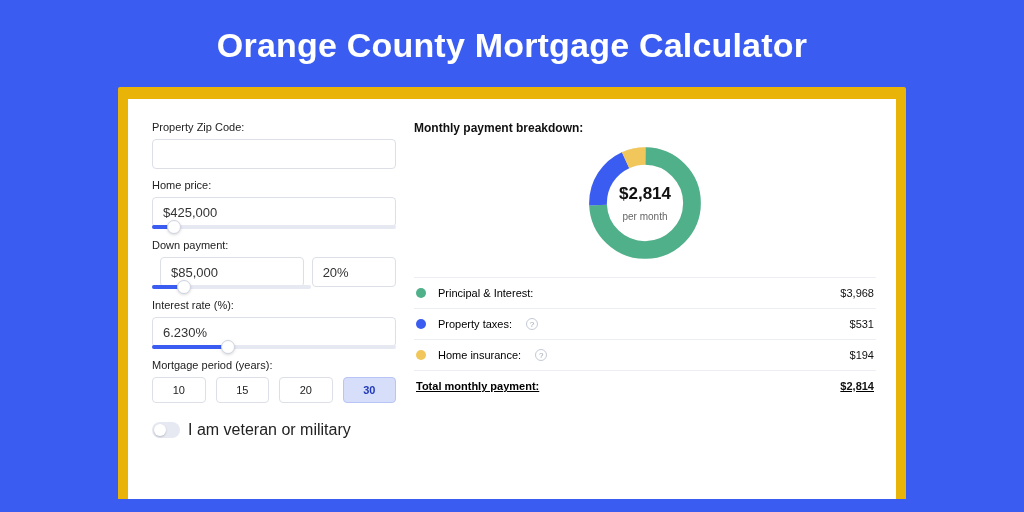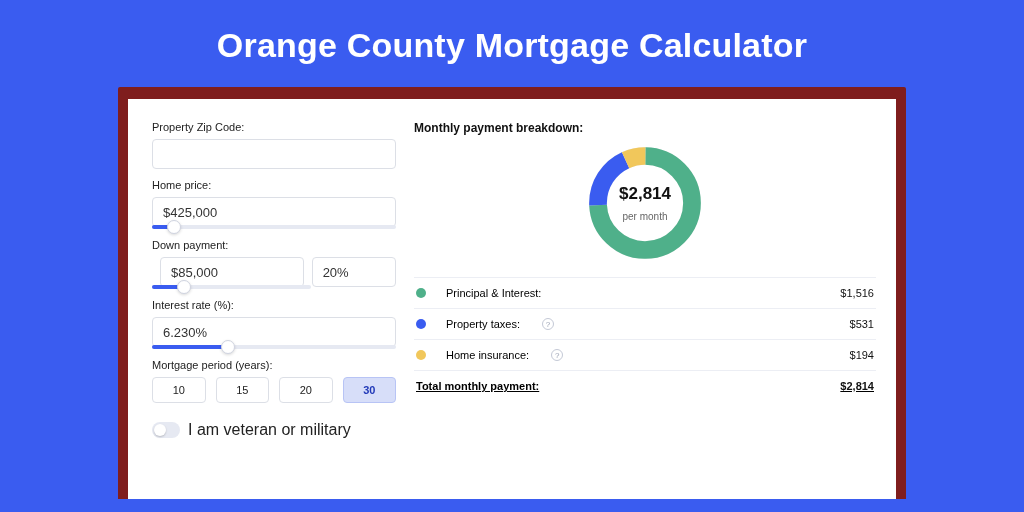--- a/index.html
+++ b/index.html
@@ -9,21 +9,21 @@
     text-align: center;
     color: #fff;
     font-weight: 800;
     font-size: 34px;
     padding: 26px 0 22px;
     letter-spacing: .2px;
   }
   .outer-shadow {
     width: 788px;
     margin: 0 auto;
-    background: #7f1d1d;
+    background: #eab308;
     border-radius: 2px 2px 0 0;
     padding-top: 12px;
   }
   .card {
     width: 768px;
     margin: 0 auto;
     background: #fff;
     padding: 22px 20px 16px 24px;
     display: flex;
     gap: 18px;
@@ -96,21 +96,21 @@
   }
   .donut-amount { font-size:17px; font-weight:800; color:#111; }
   .donut-sub { font-size:10px; color:#666; margin-top:7px; }
 
   .breakdown { border-top:1px solid #eceef4; }
   .brow {
     display:flex; align-items:center; justify-content:space-between;
     padding:9px 2px; border-bottom:1px solid #eceef4; font-size:11px;
   }
   .brow:last-child { border-bottom:none;text-decoration:underline; }
-  .bleft { display:flex; align-items:center; gap:20px; }
+  .bleft { display:flex; align-items:center; gap:12px; }
   .dot { width:10px; height:10px; border-radius:50%; }
   .info-icon {
     width:12px; height:12px; border:1px solid #c4c9d6; border-radius:50%;
     display:inline-flex; align-items:center; justify-content:center;
     font-size:8px; color:#9aa1b3; margin-left:2px;
   }
   .brow.total .bleft { font-weight:700; }
   .brow.total .bval { font-weight:700; }
   .bval { color:#111; }
 
@@ -202,21 +202,21 @@
         </div>
       </div>
     </div>
 
     <div class="breakdown">
           <div class="brow">
             <div class="bleft">
               <span class="dot" style="background:#4fb08a"></span>
               <span>Principal &amp; Interest:</span>
             </div>
-            <span class="bval">$1,516</span>
+            <span class="bval">$3,968</span>
           </div>
           <div class="brow">
             <div class="bleft">
               <span class="dot" style="background:#3a5cf0"></span>
               <span>Property taxes:</span>
               <span class="info-icon">?</span>
             </div>
             <span class="bval">$531</span>
           </div>
           <div class="brow">

